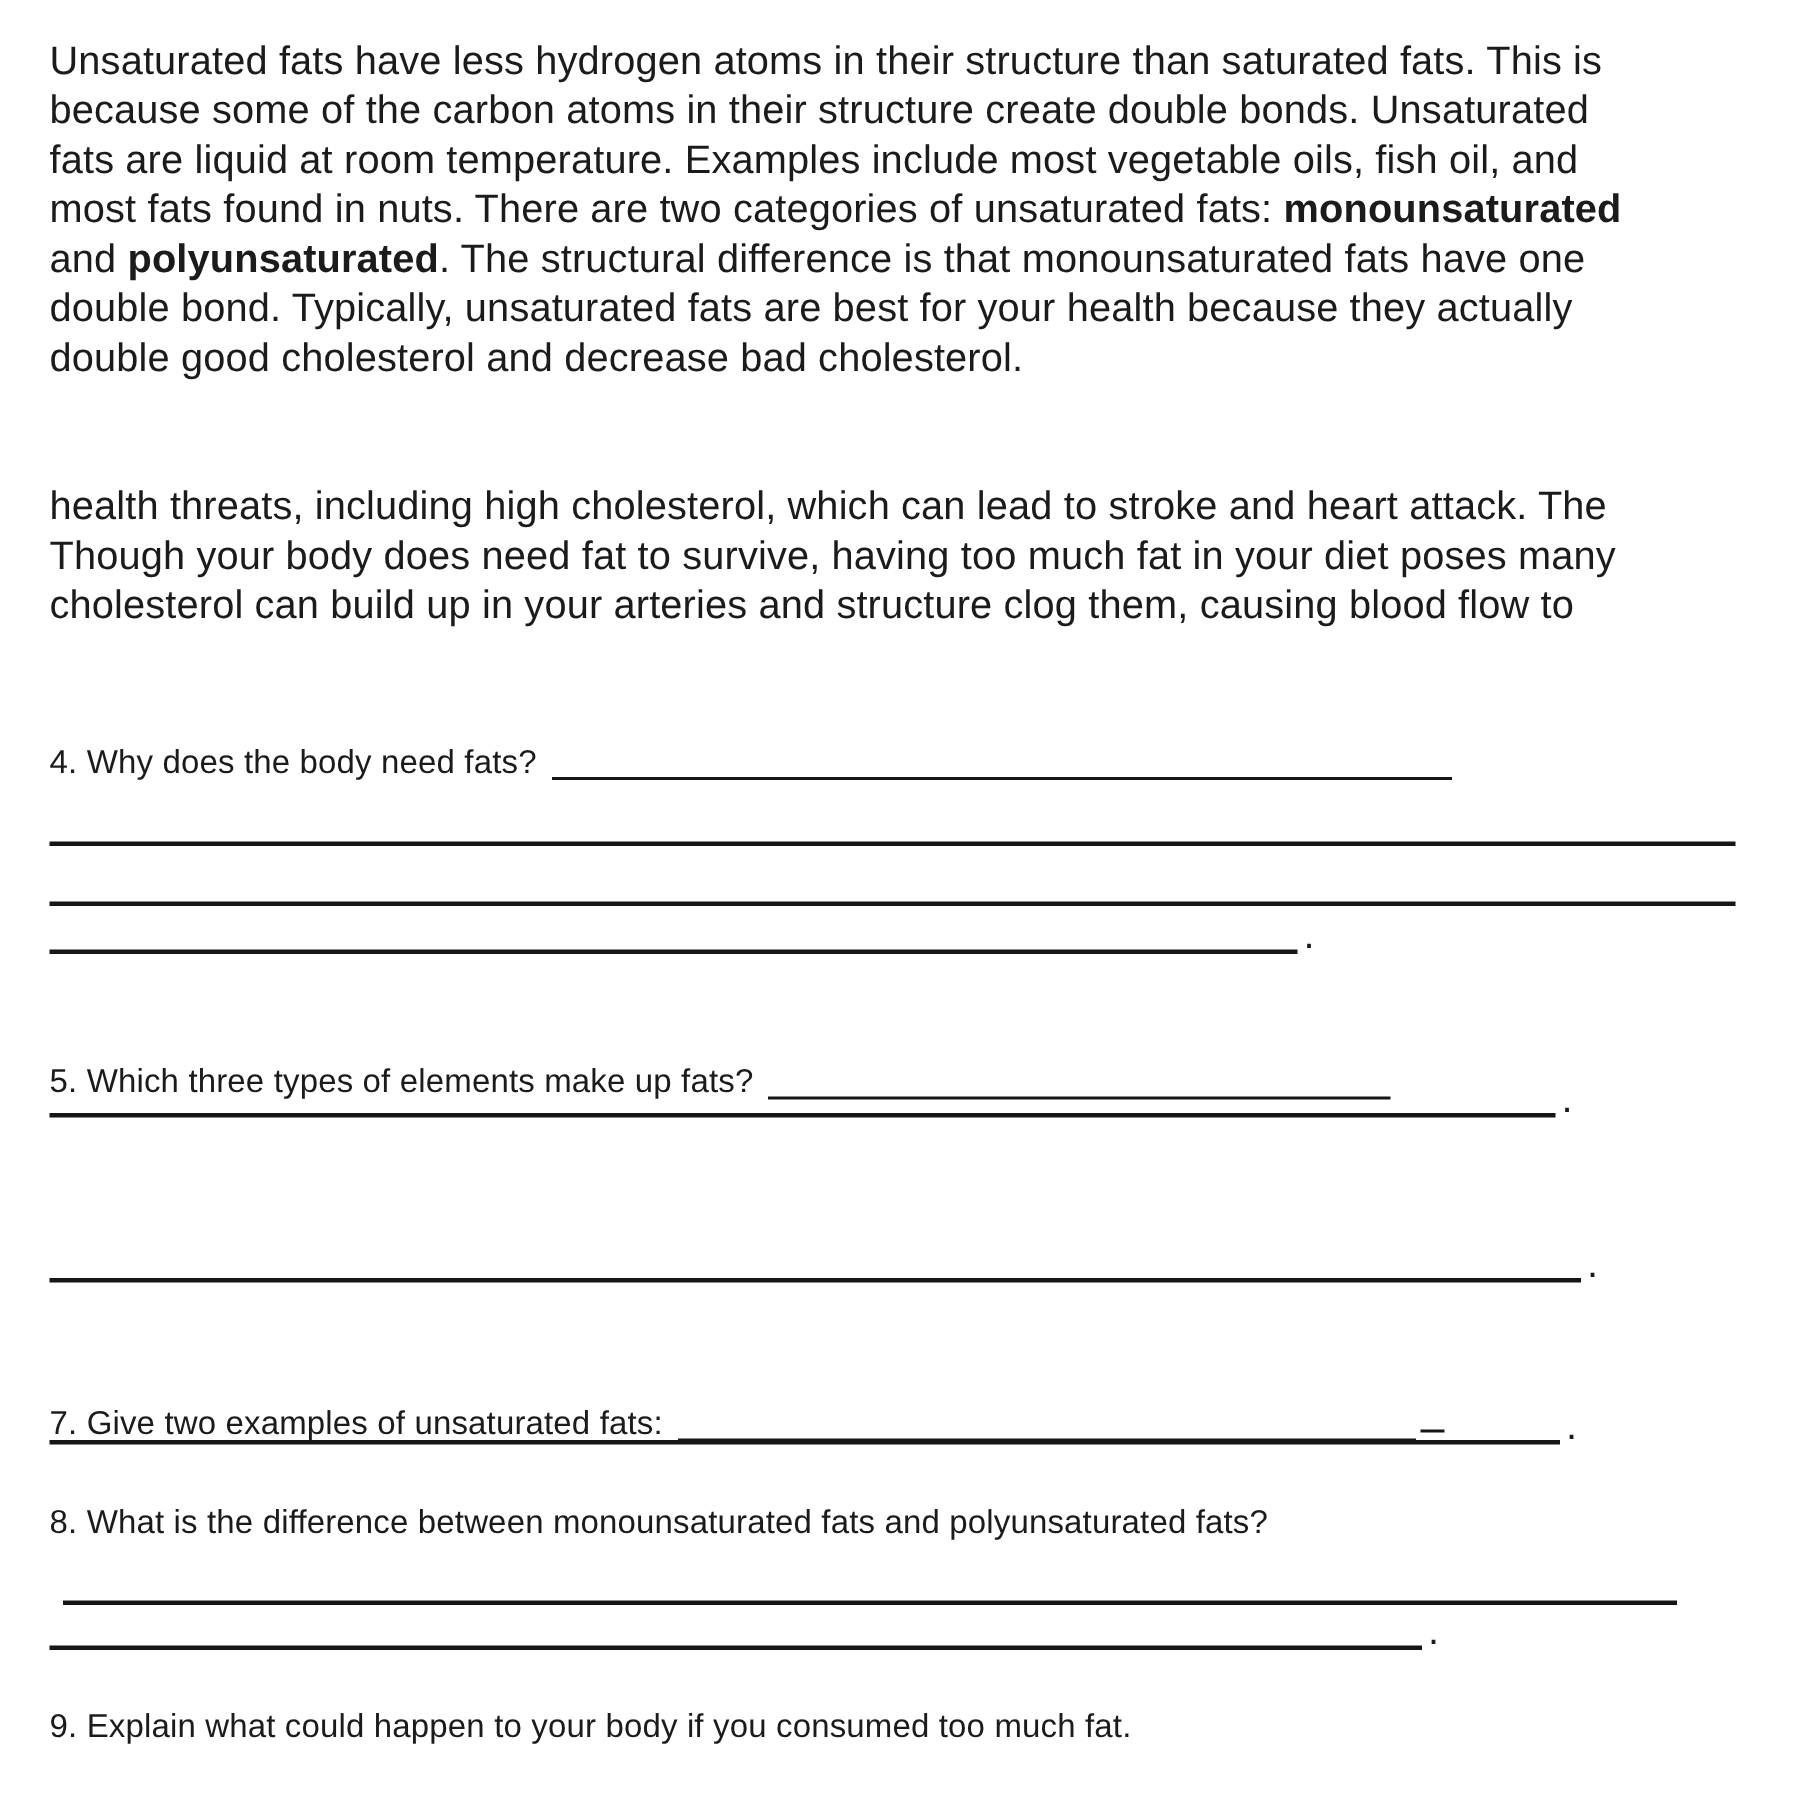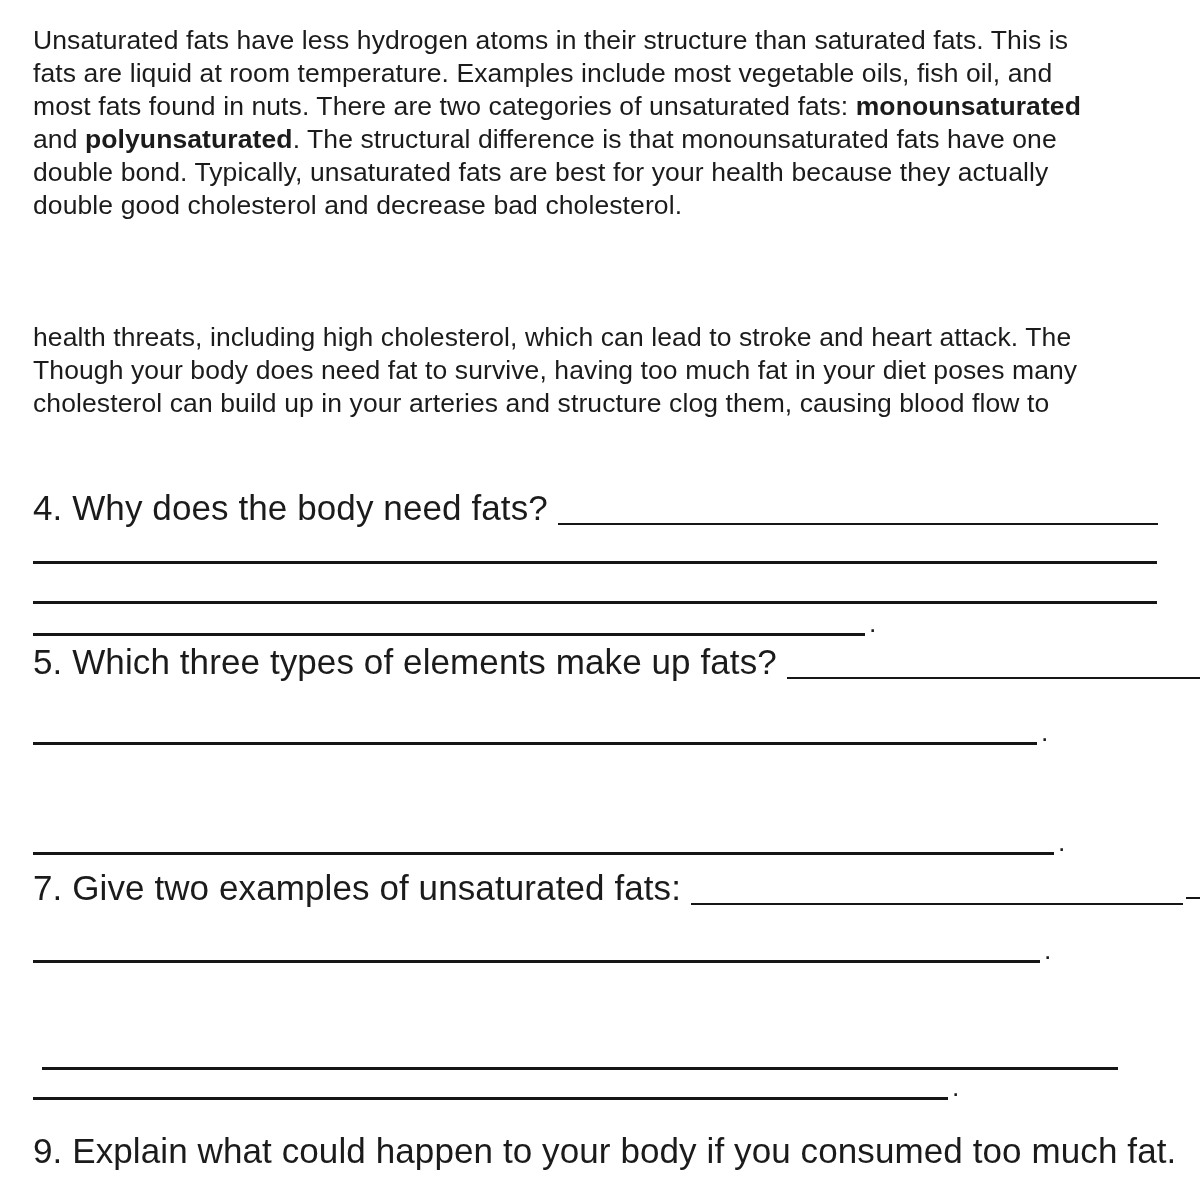--- a/index.html
+++ b/index.html
@@ -25,21 +25,21 @@
   }
   .pline {
     white-space: nowrap;
   }
   .b {
     font-weight: bold;
   }
   .qrow {
     position: absolute;
     left: 33px;
-    font-size: 35px;
+    font-size: 22px;
     line-height: 33px;
     white-space: nowrap;
     letter-spacing: 0.1px;
   }
   .blank {
     display: inline-block;
     border-bottom: 2.5px solid #161616;
     height: 4px;
     vertical-align: -5px;
     margin-left: 10px;
@@ -67,20 +67,21 @@
     color: #1b1b1b;
   }
 </style>
 </head>
 <body>
 
 <div class="page">
 
   <div class="para" style="top:24px;">
     <div class="pline">Unsaturated fats have less hydrogen atoms in their structure than saturated fats. This is</div>
+    <div class="pline">because some of the carbon atoms in their structure create double bonds. Unsaturated</div>
     <div class="pline">fats are liquid at room temperature. Examples include most vegetable oils, fish oil, and</div>
     <div class="pline"><span>most fats found in nuts. There are two categories of unsaturated fats: </span><span class="b">monounsaturated</span></div>
     <div class="pline"><span>and </span><span class="b">polyunsaturated</span><span>. The structural difference is that monounsaturated fats have one</span></div>
     <div class="pline">double bond. Typically, unsaturated fats are best for your health because they actually</div>
     <div class="pline">double good cholesterol and decrease bad cholesterol.</div>
   </div>
 
   <div class="para" style="top:321px;">
     <div class="pline">health threats, including high cholesterol, which can lead to stroke and heart attack. The</div>
     <div class="pline">Though your body does need fat to survive, having too much fat in your diet poses many</div>
@@ -89,38 +90,41 @@
 
   <div class="qrow" style="top:491px;">
     <span>4. Why does the body need fats?</span><span class="blank" style="width:600px;"></span>
   </div>
   <div class="ansline" style="top:533px; left:33px; width:1124px;"></div>
   <div class="ansline" style="top:573px; left:33px; width:1124px;"></div>
   <div class="ansline" style="top:605px; left:33px; width:832px;">
       <span class="dot">.</span>
     </div>
 
-  <div class="qrow" style="top:645px;">
+  <div class="qrow" style="top:704px;">
     <span>5. Which three types of elements make up fats?</span><span class="blank" style="width:415px;"></span>
   </div>
   <div class="ansline" style="top:714px; left:33px; width:1004px;">
       <span class="dot">.</span>
     </div>
 
   <div class="ansline" style="top:824px; left:33px; width:1021px;">
       <span class="dot">.</span>
     </div>
 
-  <div class="qrow" style="top:871px;">
+  <div class="qrow" style="top:932px;">
     <span>7. Give two examples of unsaturated fats:</span><span class="blank" style="width:492px;"></span><span class="blank-tail"></span>
   </div>
   <div class="ansline" style="top:932px; left:33px; width:1007px;">
       <span class="dot">.</span>
     </div>
 
+  <div class="qrow" style="top:998px;">
+    <span>8. What is the difference between monounsaturated fats and polyunsaturated fats?</span>
+  </div>
   <div class="ansline" style="top:1039px; left:42px; width:1076px;"></div>
   <div class="ansline" style="top:1069px; left:33px; width:915px;">
       <span class="dot">.</span>
     </div>
 
   <div class="qrow" style="top:1134px;">
     <span>9. Explain what could happen to your body if you consumed too much fat.</span>
   </div>
 
 </div>

